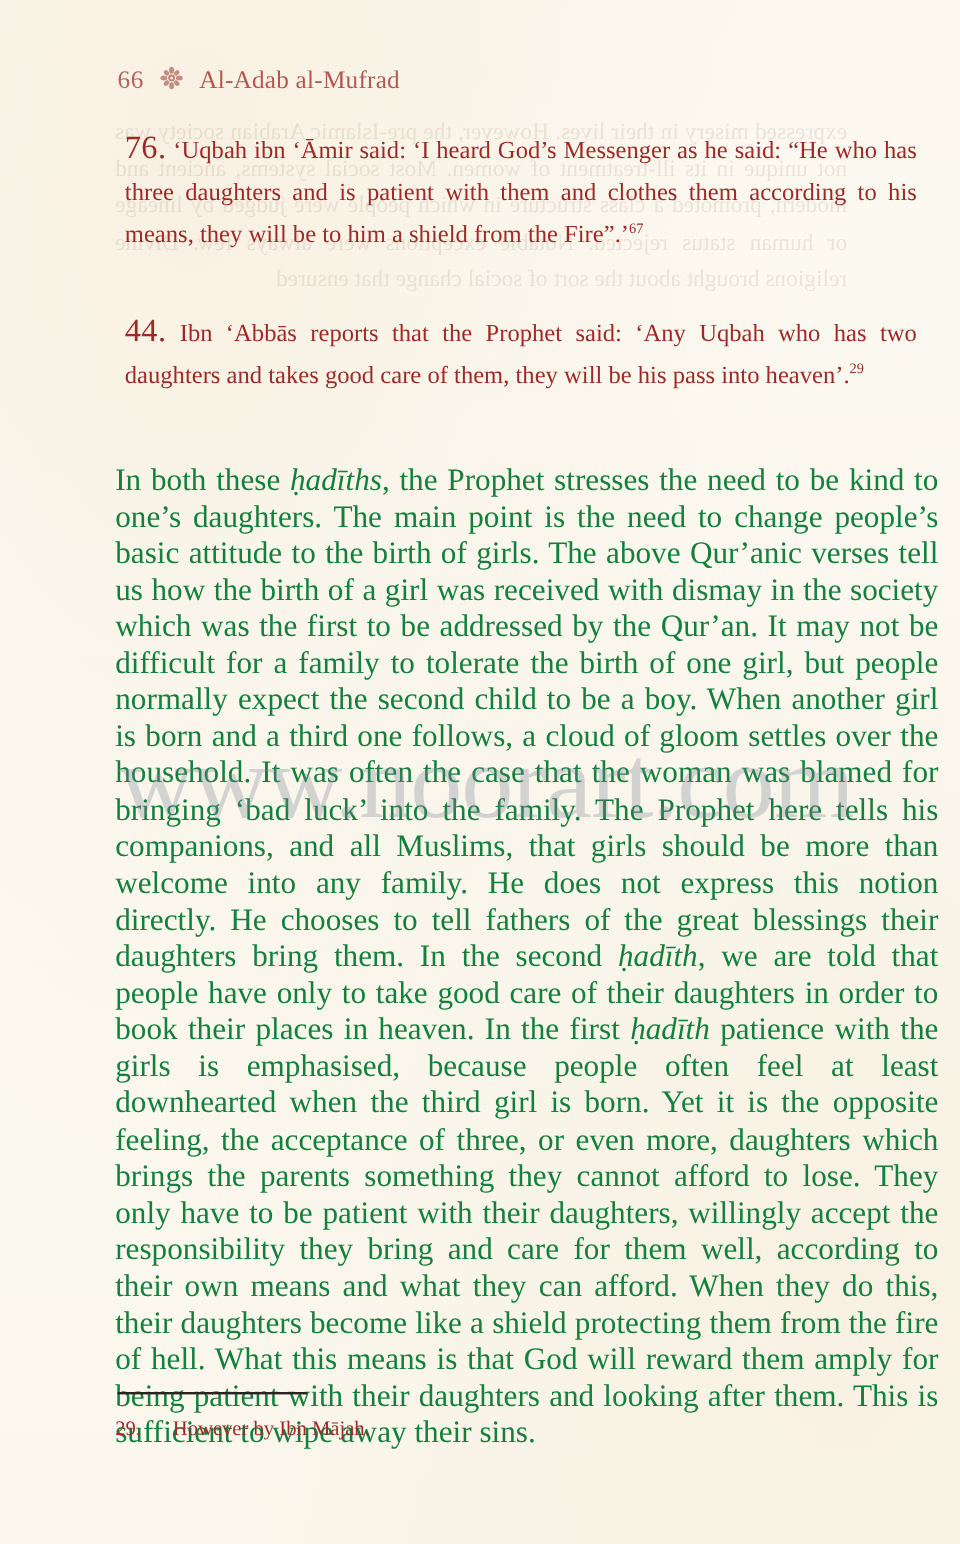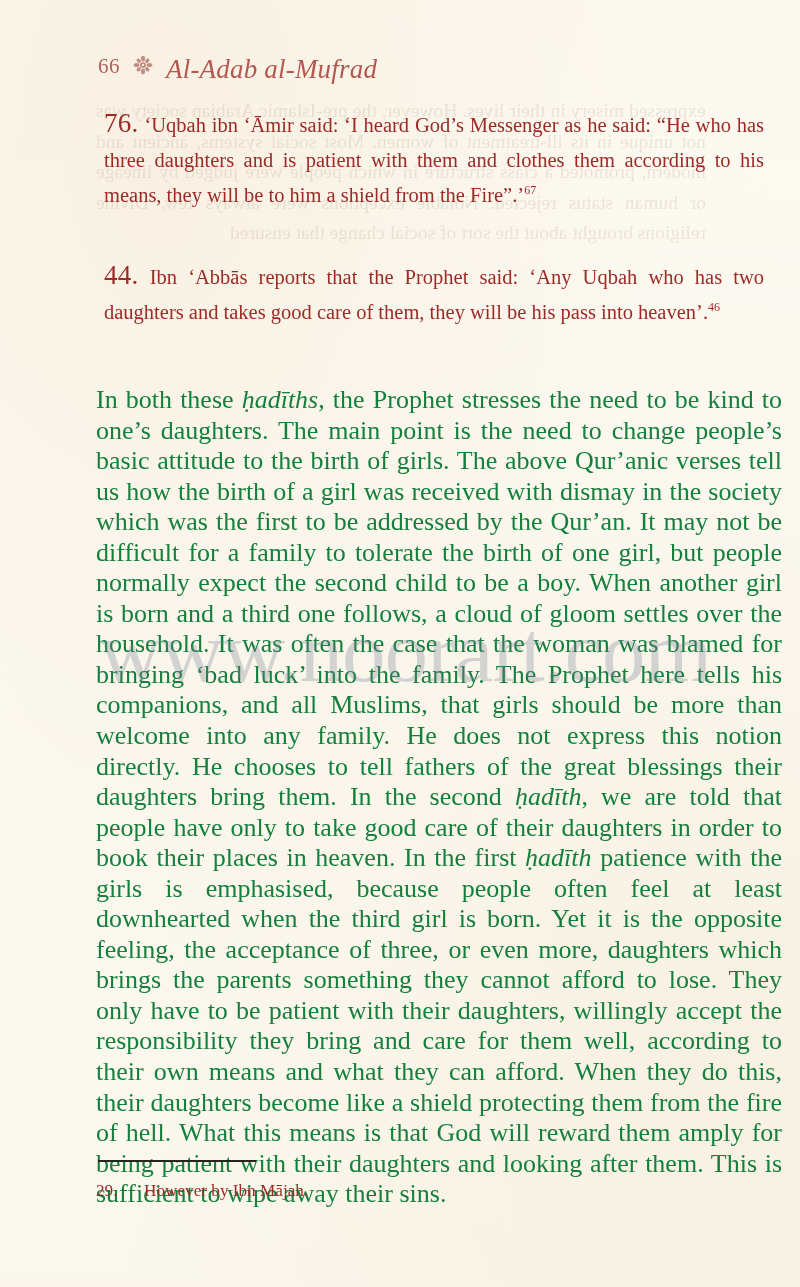--- a/index.html
+++ b/index.html
@@ -68,22 +68,21 @@
     color: #b4635a;
   }
   .rosette {
     display: inline-block;
     width: 20px;
     height: 20px;
     position: relative;
     top: 1px;
   }
   .rh-title {
-    font-size: 27px;
-    font-style: italic;
+    font-size: 21px;
     color: #b4584f;
     letter-spacing: .2px;
   }
 
   
   .hadith-block {
     position: absolute;
     left: 104px;
     width: 660px;
     color: #9d2a27;
@@ -200,21 +199,21 @@
     <span class="rh-title">Al-Adab al-Mufrad</span>
   </div>
 
   <div class="hadith-block hadith-1">
     <span class="hadith-num">76.</span>
     <span class="hadith-text">‘Uqbah ibn ‘Āmir said: ‘I heard God’s Messenger as he said: “He who has three daughters and is patient with them and clothes them according to his means, they will be to him a shield from the Fire”.’</span><sup class="fn">67</sup>
   </div>
 
   <div class="hadith-block hadith-2">
     <span class="hadith-num">44.</span>
-    <span class="hadith-text">Ibn ‘Abbās reports that the Prophet said: ‘Any Uqbah who has two daughters and takes good care of them, they will be his pass into heaven’.</span><sup class="fn">46</sup>
+    <span class="hadith-text">Ibn ‘Abbās reports that the Prophet said: ‘Any Uqbah who has two daughters and takes good care of them, they will be his pass into heaven’.</span><sup class="fn">29</sup>
   </div>
 
   <div class="body-text"><span>In both these </span><i>ḥadīths</i><span>, the Prophet stresses the need to be kind to one’s daughters. The main point is the need to change people’s basic attitude to the birth of girls. The above Qur’anic verses tell us how the birth of a girl was received with dismay in the society which was the first to be addressed by the Qur’an. It may not be difficult for a family to tolerate the birth of one girl, but people normally expect the second child to be a boy. When another girl is born and a third one follows, a cloud of gloom settles over the household. It was often the case that the woman was blamed for bringing ‘bad luck’ into the family. The Prophet here tells his companions, and all Muslims, that girls should be more than welcome into any family. He does not express this notion directly. He chooses to tell fathers of the great blessings their daughters bring them. In the second </span><i>ḥadīth</i><span>, we are told that people have only to take good care of their daughters in order to book their places in heaven. In the first </span><i>ḥadīth</i><span> patience with the girls is emphasised, because people often feel at least downhearted when the third girl is born. Yet it is the opposite feeling, the acceptance of three, or even more, daughters which brings the parents something they cannot afford to lose. They only have to be patient with their daughters, willingly accept the responsibility they bring and care for them well, according to their own means and what they can afford. When they do this, their daughters become like a shield protecting them from the fire of hell. What this means is that God will reward them amply for being patient with their daughters and looking after them. This is sufficient to wipe away their sins.</span></div>
 
   <div class="watermark">www.noorart.com</div>
 
   <div class="footnote-rule"></div>
 
   <div class="footnotes">
     <div class="footnote">

